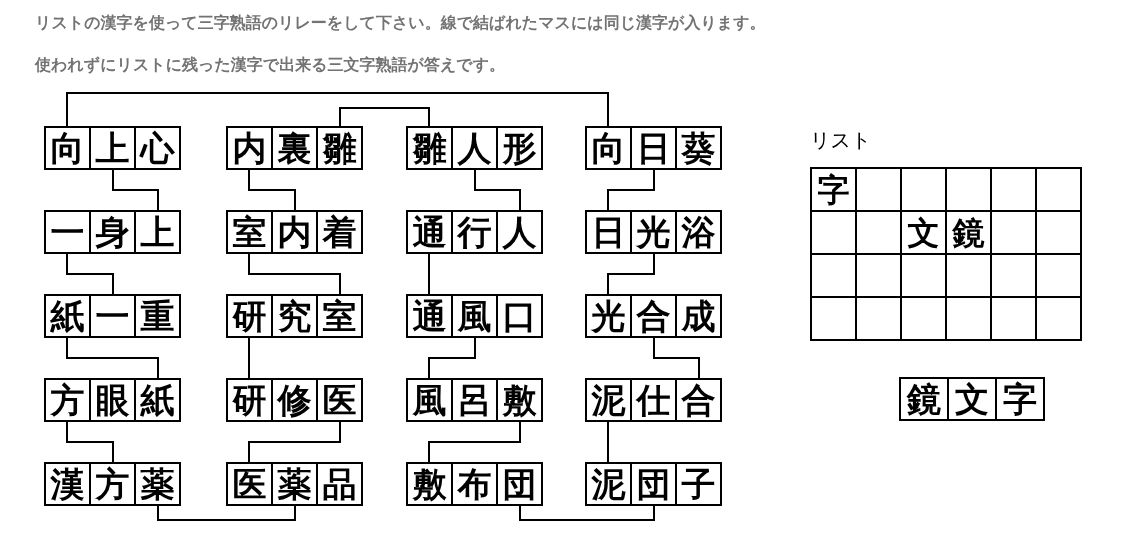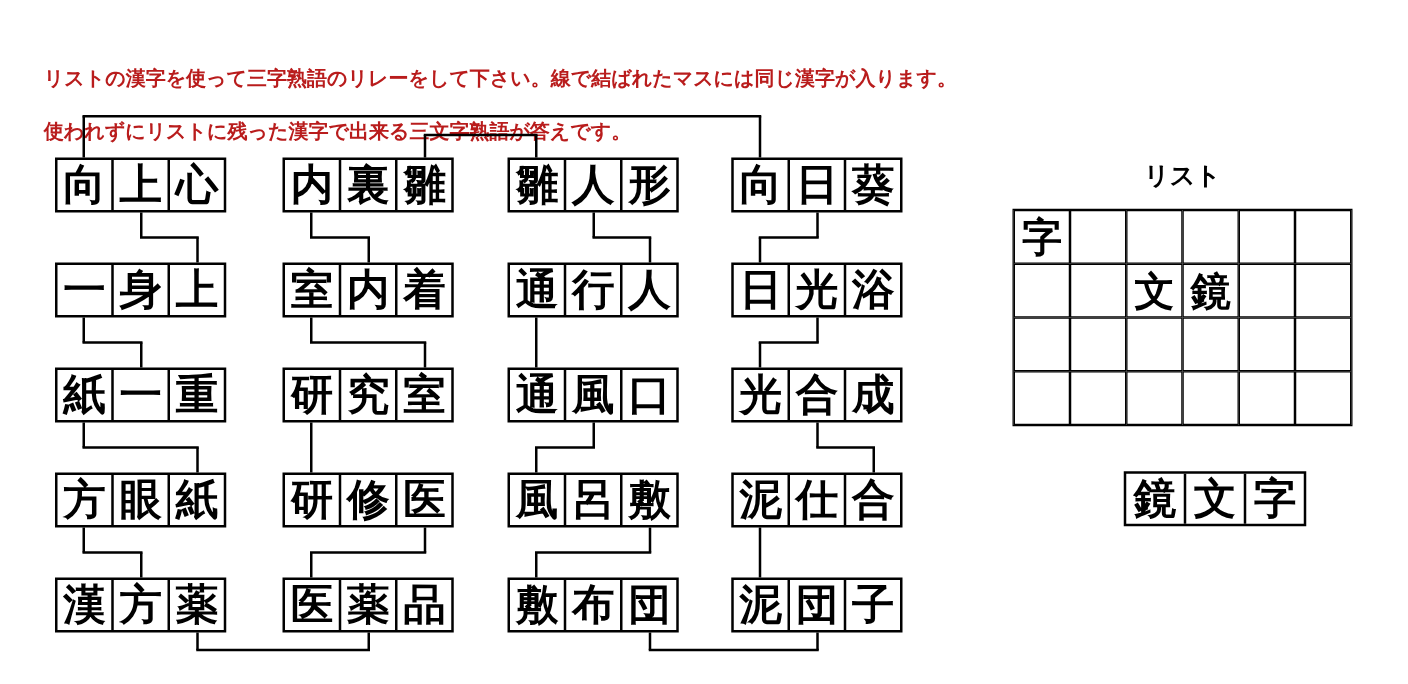--- a/index.html
+++ b/index.html
@@ -15,22 +15,21 @@
     color: #000000;
     font-family: "Liberation Sans", sans-serif;
   }
   .instruction {
     position: absolute;
     left: 35px;
     white-space: nowrap;
     font-family: "Liberation Serif", serif;
     font-size: 16px;
     font-weight: 600;
-    color: #b91c1c;
-    margin-top: 40px;
+    color: #737373;
   }
   #instr1 { top: 13px; }
   #instr2 { top: 55px; }
 
   
   .word-box {
     position: absolute;
     display: flex;
     background: #ffffff;
     border: 2px solid #000000;
@@ -57,23 +56,22 @@
     position: absolute;
     background: #000000;
   }
 
   
   .list-title {
     position: absolute;
     left: 810px;
     top: 127px;
     width: 272px;
-    text-align: center;
     font-size: 20px;
-    font-weight: 700;
+    font-weight: 400;
   }
   .list-grid {
     position: absolute;
     left: 810px;
     top: 167px;
     display: grid;
     grid-template-columns: repeat(6, 45px);
     grid-auto-rows: 43px;
     border: 1px solid #000000;
     background: #ffffff;

